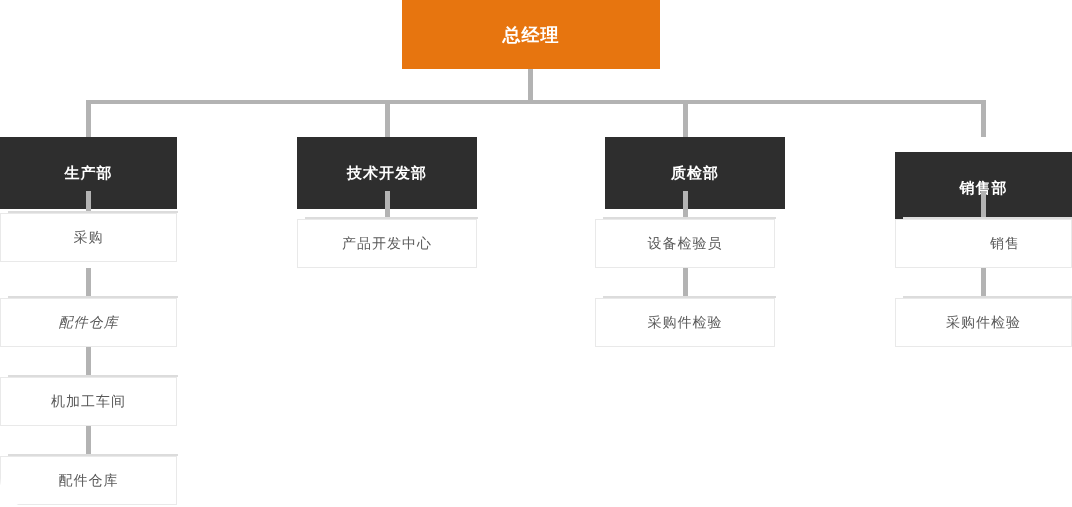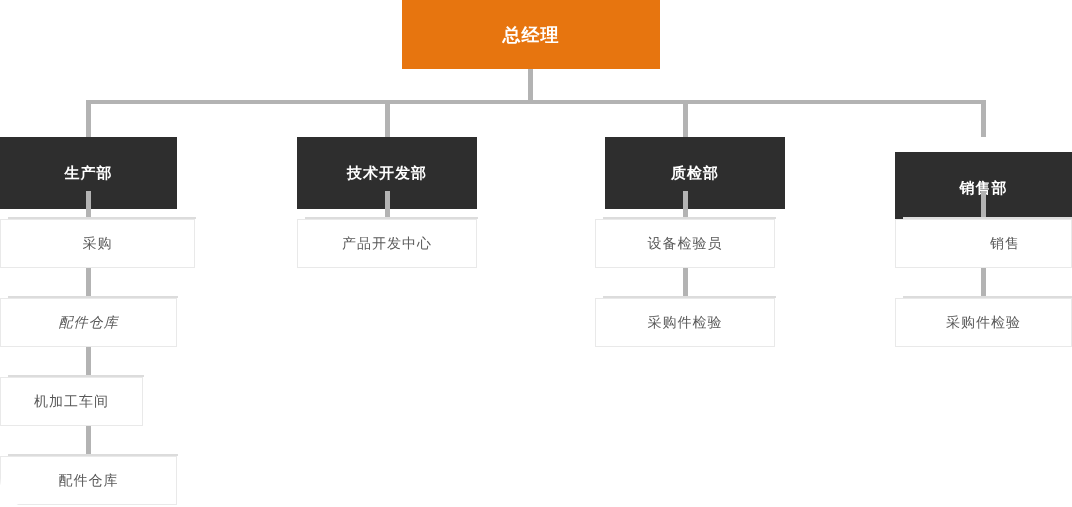--- a/index.html
+++ b/index.html
@@ -62,25 +62,25 @@
 <body>
 
 <div class="canvas">
   <div class="node root-node">总经理</div>
   <div class="line root-drop"></div>
   <div class="line trunk"></div>
   <div id="columns">
       <div class="line" style="left: 86px; top: 100px; width: 5px; height: 37px;"></div>
       <div class="node dept-node" style="left: 0px; width: 177px; top: 137px;">生产部</div>
       <div class="line" style="left: 86px; top: 191px; width: 5px; height: 28px;"></div>
-      <div class="node child-node" style="left: 0px; width: 195px; top: 219px;">采购</div>
+      <div class="node child-node" style="left: 0px; width: 177px; top: 213px;">采购</div>
       <div class="line" style="left: 86px; top: 268px; width: 5px; height: 30px;"></div>
       <div class="node child-node" style="left: 0px; width: 177px; top: 298px; font-style: italic;">配件仓库</div>
       <div class="line" style="left: 86px; top: 347px; width: 5px; height: 30px;"></div>
-      <div class="node child-node" style="left: 0px; width: 143px; top: 377px;">机加工车间</div>
+      <div class="node child-node" style="left: 0px; width: 177px; top: 377px;">机加工车间</div>
       <div class="line" style="left: 86px; top: 426px; width: 5px; height: 30px;"></div>
       <div class="node child-node" style="left: 0px; width: 177px; top: 456px;">配件仓库</div>
       <div class="line" style="left: 385px; top: 100px; width: 5px; height: 37px;"></div>
       <div class="node dept-node" style="left: 297px; width: 180px; top: 137px;">技术开发部</div>
       <div class="line" style="left: 385px; top: 191px; width: 5px; height: 28px;"></div>
       <div class="node child-node" style="left: 297px; width: 180px; top: 219px;">产品开发中心</div>
       <div class="line" style="left: 683px; top: 100px; width: 5px; height: 37px;"></div>
       <div class="node dept-node" style="left: 605px; width: 180px; top: 137px;">质检部</div>
       <div class="line" style="left: 683px; top: 191px; width: 5px; height: 28px;"></div>
       <div class="node child-node" style="left: 595px; width: 180px; top: 219px;">设备检验员</div>

